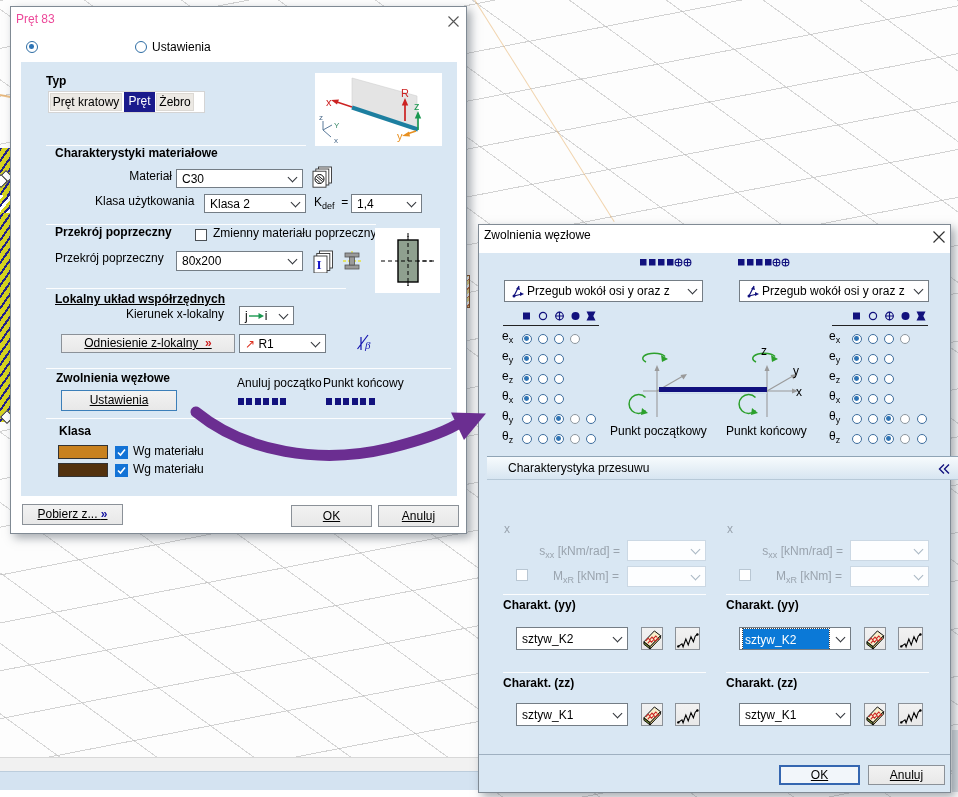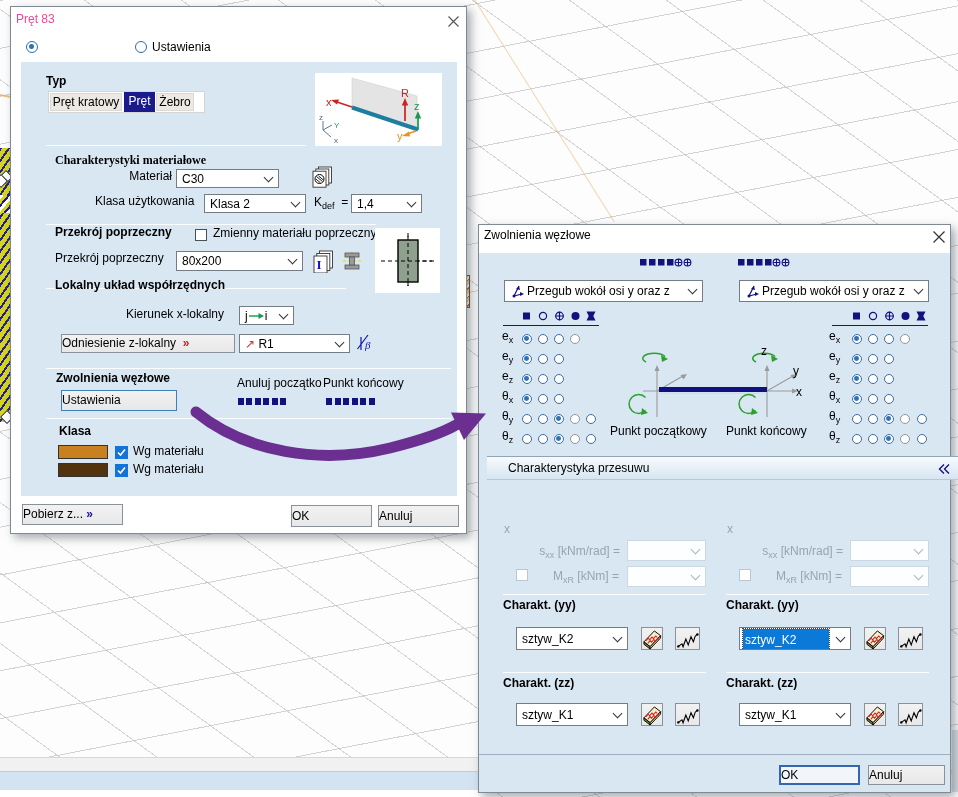--- a/index.html
+++ b/index.html
@@ -20,21 +20,21 @@
 #bbar3{left:0;top:790px;width:478px;height:7px;background:#fff;}
 .dlg{background:#fff;border:1px solid #808a94;box-shadow:4px 4px 9px rgba(80,90,100,.5);}
 .panel{background:#d9e7f3;}
 .b{font-weight:bold;}
 .sep{height:1px;background:rgba(255,255,255,.9);}
 .combo{background:#fff;border:1px solid #747d85;box-sizing:border-box;line-height:16px;padding:1px 18px 0 5px;white-space:nowrap;overflow:hidden;}
 .combo:after{content:"";position:absolute;right:6px;top:50%;width:6px;height:6px;
  border-right:1.3px solid #30343a;border-bottom:1.3px solid #30343a;transform:translateY(-72%) rotate(45deg);}
 .combo.dis{border-color:#cbd8e4;background:#fdfeff;}
 .combo.dis:after{border-color:#a9b7c3;}
-.btn{background:linear-gradient(#f2f2f2,#e8e8e8);border:1px solid #8b9198;box-sizing:border-box;}
+.btn{background:linear-gradient(#f2f2f2,#e8e8e8);border:1px solid #8b9198;box-sizing:border-box;text-align:center;text-decoration:underline;}
 .rb{width:10px;height:10px;border:1.5px solid #3e6e9e;border-radius:50%;background:#fff;box-sizing:border-box;}
 .rbL{width:12px;height:12px;border:1.7px solid #2e6da4;border-radius:50%;background:#fff;box-sizing:border-box;}
 .rbL.sel:after{content:"";position:absolute;left:2px;top:2px;width:4.6px;height:4.6px;border-radius:50%;background:#2e74b5;}
 .rb.sel:after{content:"";position:absolute;left:1.4px;top:1.4px;width:4.8px;height:4.8px;border-radius:50%;background:#2e74b5;}
 .rb.dis{border-color:#8d979f;}
 .cbc{width:13px;height:13px;background:#1373d6;}
 .cbu{width:12px;height:12px;background:#fff;border:1px solid #4a4f54;box-sizing:border-box;}
 .sq6{height:7px;background:repeating-linear-gradient(90deg,#12127e 0 6px,rgba(0,0,0,0) 6px 8.5px);}
 sub{font-size:9px;}
 .gray{color:#9aa4ae;}
@@ -94,23 +94,23 @@
       <line x1="8" y1="57" x2="8" y2="48"></line>
           <line x1="8" y1="57" x2="17" y2="52"></line>
           <line x1="8" y1="57" x2="16" y2="64"></line>
     </g>
     <text x="4" y="47" fill="#4a6a8a" font-size="8">z</text>
     <text x="19" y="55" fill="#3a8a6a" font-size="8">Y</text>
     <text x="19" y="70" fill="#4a6a8a" font-size="8">x</text>
   </svg>
 
   <div class="abs sep" style="left:25px;top:83px;width:260px;"></div>
-  <div class="abs b" style="left:34px;top:91px;font-family:Liberation Serif, serif;">Charakterystyki materiałowe</div>
+  <div class="abs b" style="left:34px;top:84px;">Charakterystyki materiałowe</div>
   <div class="abs" style="left:60px;top:107px;width:91px;text-align:right;">Materiał</div>
-  <div class="abs combo" style="left:155px;top:107px;width:103px;height:19px;">C30</div>
+  <div class="abs combo" style="left:155px;top:107px;width:127px;height:19px;">C30</div>
   <svg class="abs" style="left:291px;top:104px;" width="23" height="22" viewBox="0 0 23 22">
     <rect x="6.5" y="1" width="13" height="16" fill="#fff" stroke="#333" stroke-width=".9"></rect>
     <rect x="3.8" y="3" width="13" height="16" fill="#fff" stroke="#333" stroke-width=".9"></rect>
     <rect x="1" y="5.2" width="13" height="16" fill="#fff" stroke="#333" stroke-width=".9"></rect>
     <circle cx="7.5" cy="13" r="4.5" fill="none" stroke="#000"></circle>
     <path d="M4.6,10.6 l5.8,4.8 M4.1,13.2 l4.2,3.5 M6.6,10 l4.8,4" stroke="#000" stroke-width=".9"></path>
   </svg>
   <div class="abs" style="left:74px;top:132px;width:96px;text-align:center;">Klasa użytkowania</div>
   <div class="abs combo" style="left:183px;top:132px;width:102px;height:19px;">Klasa 2</div>
   <div class="abs" style="left:293px;top:133px;">K<sub>def</sub> &nbsp;=</div>
@@ -137,28 +137,28 @@
   </svg>
   <svg class="abs" style="left:354px;top:166px;background:#fff;" width="65" height="65">
     <line x1="33" y1="5" x2="33" y2="60" stroke="#000" stroke-dasharray="4,3"></line>
     <line x1="6" y1="33" x2="59" y2="33" stroke="#000" stroke-dasharray="4,3"></line>
     <rect x="23" y="12" width="20" height="42" fill="#8fa08f" stroke="#000" stroke-width="1.4"></rect>
     <line x1="33" y1="8" x2="33" y2="58" stroke="#000" stroke-dasharray="4,3"></line>
     <line x1="26" y1="33" x2="57" y2="33" stroke="#000" stroke-dasharray="4,3"></line>
   </svg>
 
   <div class="abs sep" style="left:25px;top:226px;width:300px;"></div>
-  <div class="abs b" style="left:34px;top:216px;">Lokalny układ współrzędnych</div>
+  <div class="abs b" style="left:34px;top:230px;text-decoration:underline;">Lokalny układ współrzędnych</div>
   <div class="abs" style="left:103px;top:245px;width:100px;text-align:right;">Kierunek x-lokalny</div>
   <div class="abs combo" style="left:218px;top:244px;width:55px;height:19px;">j<svg width="15" height="8" style="margin:0 1px;">
           <line x1="0" y1="4" x2="11" y2="4" stroke="#1a9850" stroke-width="1.4"></line>
           <polygon points="15,4 9.5,1 9.5,7" fill="#1a9850"></polygon>
         </svg>i</div>
   <div class="abs btn" style="left:40px;top:272px;width:174px;height:19px;line-height:17px;">Odniesienie z-lokalny &nbsp;<span style="color:#cc2222;font-weight:bold;">»</span></div>
-  <div class="abs combo" style="left:218px;top:272px;width:111px;height:19px;"><span style="color:#dd3322;">↗</span> R1</div>
+  <div class="abs combo" style="left:218px;top:272px;width:87px;height:19px;"><span style="color:#dd3322;">↗</span> R1</div>
   <svg class="abs" style="left:336px;top:271px;" width="18" height="20" viewBox="0 0 18 20">
     <path d="M4,17 L4,4 M0.5,16 L11,2" stroke="#1515b0" stroke-width="1.2" fill="none"></path>
     <text x="8" y="16" fill="#1515b0" font-size="11" font-style="italic" font-family="Liberation Serif">β</text>
   </svg>
 
   <div class="abs sep" style="left:25px;top:306px;width:405px;"></div>
   <div class="abs b" style="left:35px;top:309px;">Zwolnienia węzłowe</div>
   <div class="abs btn" style="left:40px;top:328px;width:116px;height:21px;line-height:19px;border:1px solid #3c7fb9;">Ustawienia</div>
   <div class="abs" style="left:216px;top:314px;">Anuluj początko</div>
   <div class="abs" style="left:302px;top:314px;">Punkt końcowy</div>

